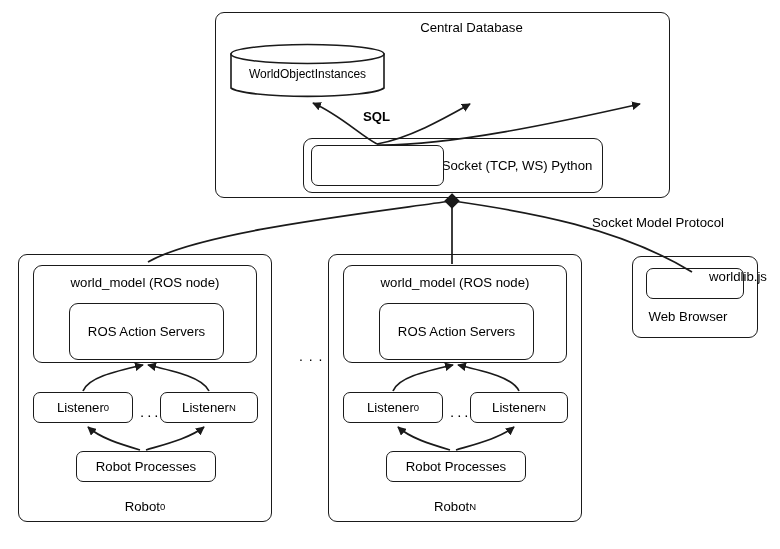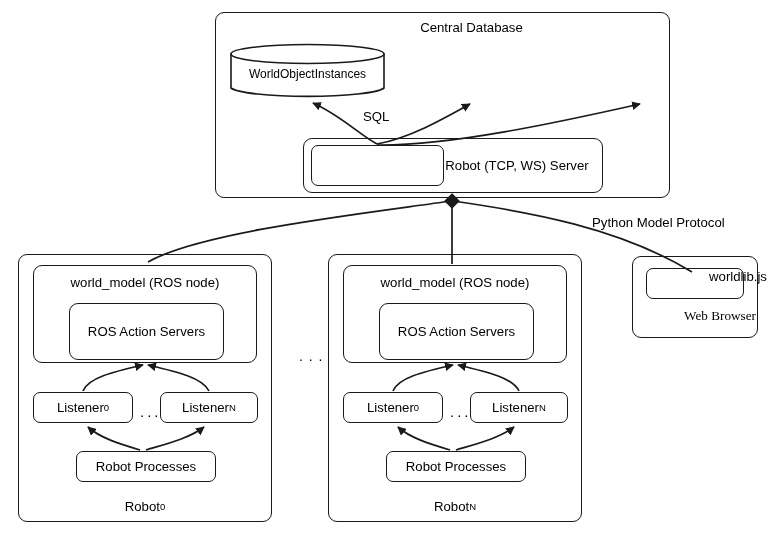--- a/index.html
+++ b/index.html
@@ -89,28 +89,28 @@
   <div class="cyl-wrap" style="left:229px; top:43px; width:157px; height:56px;">
     <svg width="157" height="56" viewBox="0 0 157 56">
       <path d="M2,11 L2,45 A 77.5,10 0 0 0 155,45 L155,11 Z" fill="#ffffff" stroke="#1a1a1a" stroke-width="1.6"></path>
       <ellipse cx="78.5" cy="11" rx="76.5" ry="9.5" fill="#ffffff" stroke="#1a1a1a" stroke-width="1.6"></ellipse>
     </svg>
     <div class="cyl-text" style="top:21px; height:20px;">WorldObjectInstances</div>
   </div>
 
 
 
-  <div class="lbl" style="left:363px; top:110px;">SQL</div>
+  <div class="lbl" style="left:363px; top:110px;font-weight:bold;">SQL</div>
 
   <div class="box" style="left:303px; top:138px; width:300px; height:55px;"></div>
-  <div class="center-lbl" style="left:437px; top:150px; width:160px; height:30px;">Robot (TCP, WS) Server</div>
+  <div class="center-lbl" style="left:437px; top:150px; width:160px; height:30px;">Socket (TCP, WS) Python</div>
 
   <div class="box" style="left:311px; top:145px; width:133px; height:41px; border-radius:7px;"></div>
 
-  <div class="lbl" style="left:592px; top:216px;">Python Model Protocol</div>
+  <div class="lbl" style="left:592px; top:216px;">Socket Model Protocol</div>
 
   <div class="box" style="left:18px; top:254px; width:254px; height:268px;"></div>
 
   <div class="box" style="left:33px; top:265px; width:224px; height:98px;"></div>
   <div class="center-lbl" style="left:33px; top:272px; width:224px; height:20px;">world_model (ROS node)</div>
 
   <div class="box" style="left:69px; top:303px; width:155px; height:57px;"></div>
   <div class="center-lbl" style="left:69px; top:303px; width:155px; height:57px;">ROS Action Servers</div>
 
   <div class="box" style="left:33px; top:392px; width:100px; height:31px; border-radius:7px;"></div>
@@ -163,21 +163,21 @@
   <div class="center-lbl" style="left:386px; top:451px; width:140px; height:31px;">Robot Processes</div>
 
   <div class="center-lbl" style="left:328px; top:496px; width:254px; height:20px;">
     <span>Robot</span>
       <sub>N</sub>
   </div>
 
   <div class="box" style="left:632px; top:256px; width:126px; height:82px;"></div>
   <div class="box" style="left:646px; top:268px; width:98px; height:31px; border-radius:7px;"></div>
   <div class="center-lbl" style="left:646px; top:268px; width:98px; height:17px;margin-left:43px;">worldlib.js</div>
-  <div class="center-lbl" style="left:664px; top:306px; width:112px; height:20px;font-family:Liberation Serif, serif;">Web Browser</div>
+  <div class="center-lbl" style="left:632px; top:306px; width:112px; height:20px;">Web Browser</div>
 
   <svg class="overlay" viewBox="0 0 780 549">
     <defs>
       <marker id="arrow" viewBox="0 0 10 10" refX="9" refY="5" markerWidth="5.2" markerHeight="5.2" orient="auto-start-reverse">
         <path d="M 0 0 L 10 5 L 0 10 z" fill="#1a1a1a"></path>
       </marker>
     </defs>
 
     <path d="M 377,144 C 360,135 340,115 313,103" fill="none" stroke="#1a1a1a" stroke-width="1.7" marker-end="url(#arrow)"></path>
     <path d="M 377,144 C 410,138 445,118 470,104" fill="none" stroke="#1a1a1a" stroke-width="1.7" marker-end="url(#arrow)"></path>

